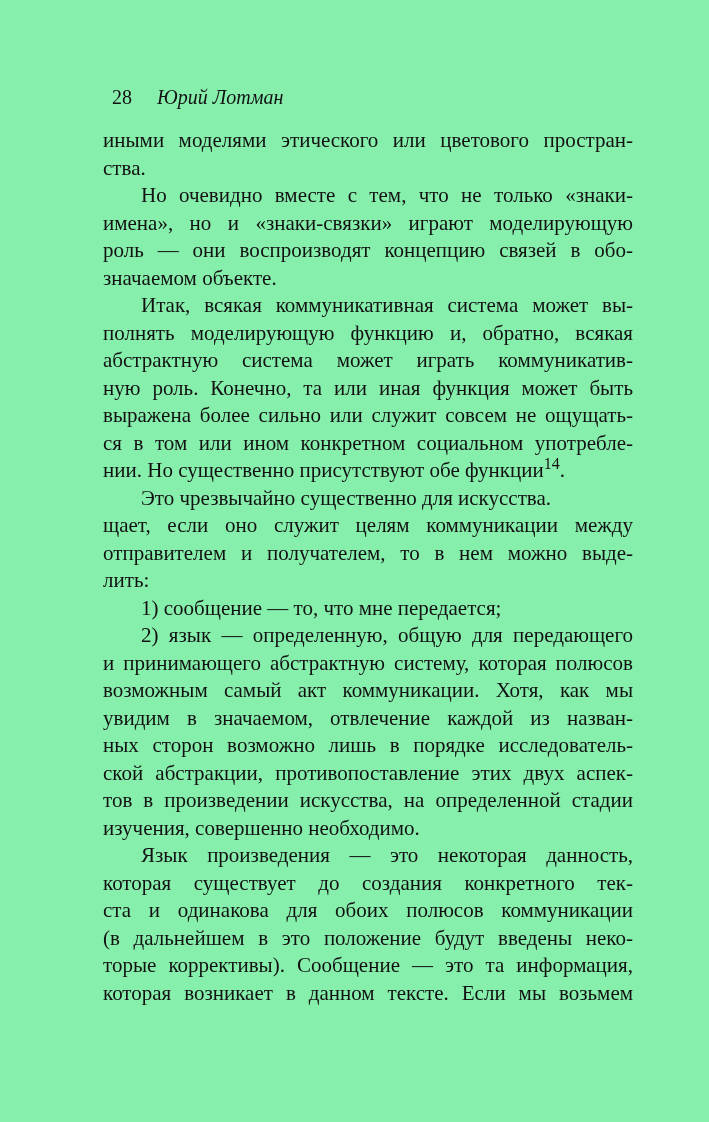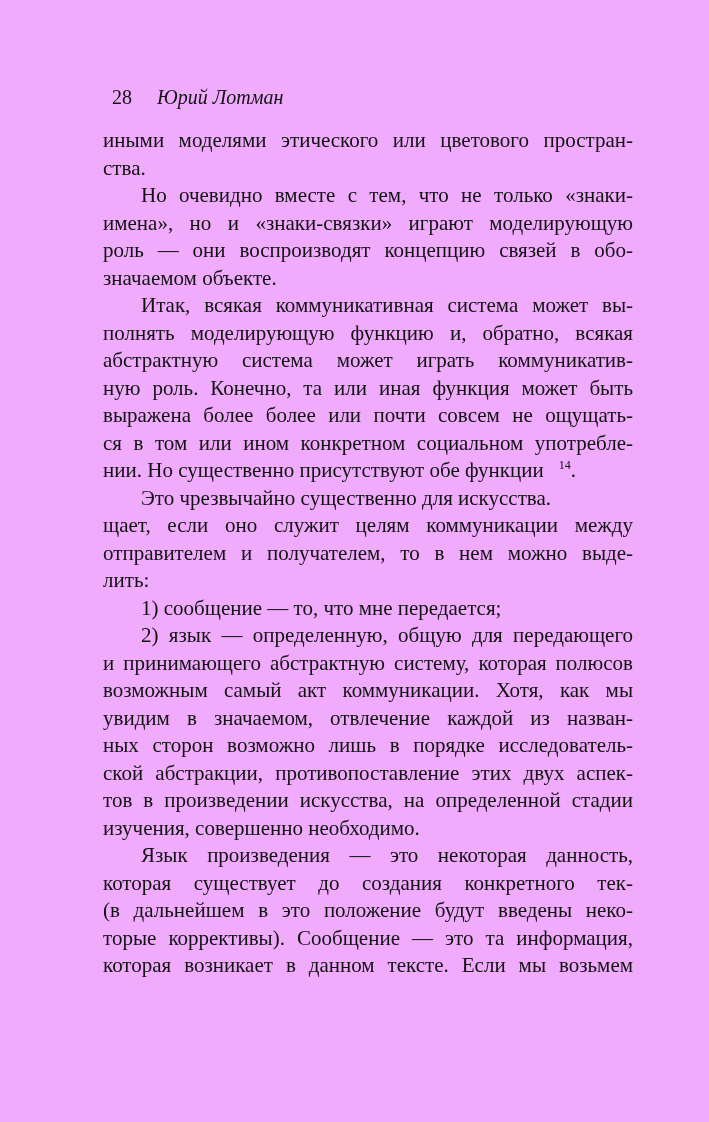--- a/index.html
+++ b/index.html
@@ -1,20 +1,20 @@
 <!DOCTYPE html>
 <html lang="ru"><head>
 <meta charset="utf-8">
 <style>
   html, body { margin: 0; padding: 0; background: #ffffff; }
   .page {
     position: relative;
     width: 709px;
     height: 1122px;
-    background: #f0abfc;
+    background: #86efac;
     overflow: hidden;
     font-family: "Liberation Serif", "DejaVu Serif", serif;
     color: #121212;
   }
   .header {
     position: absolute;
     left: 112px;
     top: 85px;
     font-size: 20px;
     line-height: 24px;
@@ -44,24 +44,23 @@
     overflow: hidden;
     white-space: nowrap;
   }
   .line.last {
     text-align-last: left;
   }
   .line.indent {
     text-indent: 38px;
   }
   sup.fn {
-    font-size: 12px;
+    font-size: 16px;
     line-height: 0;
     vertical-align: super;
-    margin-left: 15px;
   }
 </style>
 </head>
 <body>
 
 <div class="page">
 
   <div class="header">
     <span class="pagenum">28</span><span class="running">Юрий Лотман</span>
   </div>
@@ -73,21 +72,21 @@
 
     <div class="line indent">Но очевидно вместе с тем, что не только «знаки-</div>
     <div class="line">имена», но и «знаки-связки» играют моделирующую</div>
     <div class="line">роль — они воспроизводят концепцию связей в обо-</div>
     <div class="line last">значаемом объекте.</div>
 
     <div class="line indent">Итак, всякая коммуникативная система может вы-</div>
     <div class="line">полнять моделирующую функцию и, обратно, всякая</div>
     <div class="line">абстрактную система может играть коммуникатив-</div>
     <div class="line">ную роль. Конечно, та или иная функция может быть</div>
-    <div class="line">выражена более более или почти совсем не ощущать-</div>
+    <div class="line">выражена более сильно или служит совсем не ощущать-</div>
     <div class="line">ся в том или ином конкретном социальном употребле-</div>
     <div class="line last"><span>нии. Но существенно присутствуют обе функции</span><sup class="fn">14</sup><span>.</span></div>
 
     <div class="line indent last">Это чрезвычайно существенно для искусства.</div>
 
     <div class="line">щает, если оно служит целям коммуникации между</div>
     <div class="line">отправителем и получателем, то в нем можно выде-</div>
     <div class="line last">лить:</div>
 
     <div class="line indent last">1) сообщение — то, что мне передается;</div>
@@ -96,18 +95,19 @@
     <div class="line">и принимающего абстрактную систему, которая полюсов</div>
     <div class="line">возможным самый акт коммуникации. Хотя, как мы</div>
     <div class="line">увидим в значаемом, отвлечение каждой из назван-</div>
     <div class="line">ных сторон возможно лишь в порядке исследователь-</div>
     <div class="line">ской абстракции, противопоставление этих двух аспек-</div>
     <div class="line">тов в произведении искусства, на определенной стадии</div>
     <div class="line last">изучения, совершенно необходимо.</div>
 
     <div class="line indent">Язык произведения — это некоторая данность,</div>
     <div class="line">которая существует до создания конкретного тек-</div>
+    <div class="line">ста и одинакова для обоих полюсов коммуникации</div>
     <div class="line">(в дальнейшем в это положение будут введены неко-</div>
     <div class="line">торые коррективы). Сообщение — это та информация,</div>
     <div class="line">которая возникает в данном тексте. Если мы возьмем</div>
   </div>
 
 </div>
 
 </body></html>

